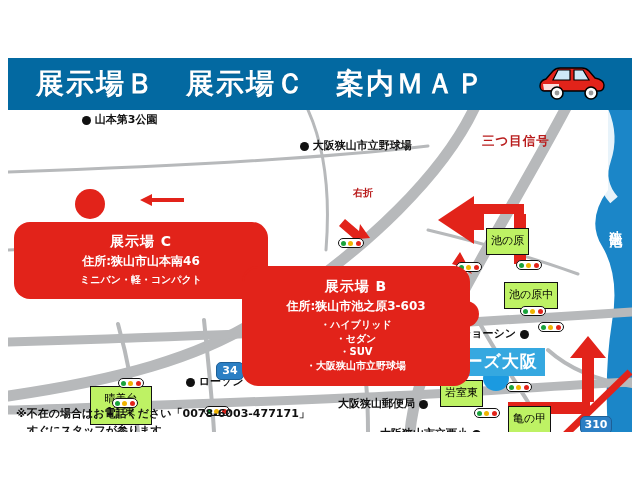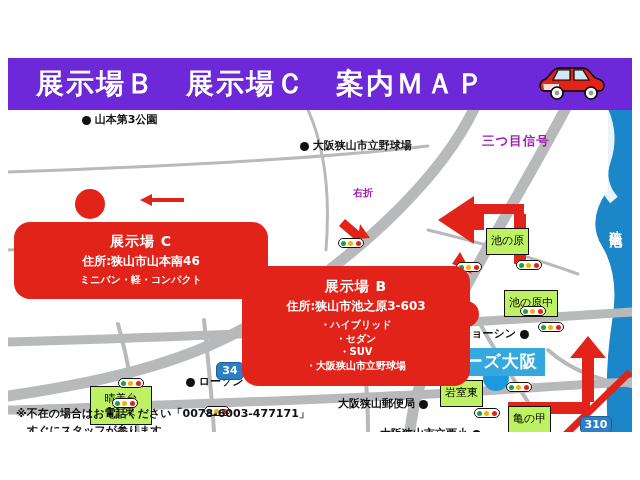--- a/index.html
+++ b/index.html
@@ -12,41 +12,41 @@
   
   .pad-top{position:absolute;left:0;top:0;width:640px;height:58px;background:#ffffff;}
   .pad-bottom{position:absolute;left:0;top:432px;width:640px;height:48px;background:#ffffff;}
 
   
   #flyer{position:absolute;left:0;top:58px;width:640px;height:374px;background:#ffffff;overflow:hidden;}
 
   
   #header{
     position:absolute;left:8px;top:0;width:624px;height:52px;
-    background:#6d28d9;display:flex;align-items:center;
+    background:#0369a1;display:flex;align-items:center;
   }
   #header-title{
     color:#ffffff;font-weight:bold;font-size:28px;letter-spacing:2px;
     margin-left:28px;white-space:nowrap;
     text-shadow:0 1px 0 rgba(0,0,0,.12);
   }
   #header-car{position:absolute;right:22px;top:6px;width:72px;height:40px;}
 
   
   #map{position:absolute;left:8px;top:52px;width:624px;height:322px;background:#ffffff;overflow:hidden;}
   #map svg{position:absolute;left:0;top:0;}
 
   
   .lbl{position:absolute;font-weight:bold;color:#111;white-space:nowrap;line-height:1.05;}
   .lbl-sm{font-size:11px;}
   .boxed{
     border:1.6px solid #111;background:#bef264;padding:6px 4px;
     font-size:11px;font-weight:normal;text-align:center;line-height:1.15;
   }
-  .red-lbl{color:#a21caf;font-weight:bold;}
+  .red-lbl{color:#b91c1c;font-weight:bold;}
 
   .dot{display:inline-block;width:9px;height:9px;border-radius:50%;background:#111;vertical-align:middle;}
 
   
   .shield{
     position:absolute;color:#fff;font-weight:bold;font-size:11px;
     background:#2b7fc4;text-align:center;line-height:15px;width:26px;height:16px;
     border-radius:5px;border:1px solid #1d5f96;
   }
 
@@ -185,21 +185,21 @@
         <span class="dot"></span>
         <span>大阪狭山市立野球場</span>
       </div>
 
       <div class="lbl lbl-sm red-lbl" style="left:345px;top:78px;font-size:10px;">右折</div>
 
       <div class="lbl red-lbl" style="left:474px;top:24px;font-size:12.5px;letter-spacing:1px;">三つ目信号</div>
 
       <div class="boxed" style="position:absolute;left:478px;top:118px;">池の原</div>
 
-      <div class="boxed" style="position:absolute;left:496px;top:180px;">池の原中</div>
+      <div class="boxed" style="position:absolute;left:496px;top:172px;">池の原中</div>
 
       <div id="lake-label">狭山池</div>
 
       <div class="lbl lbl-sm" style="left:452px;top:218px;">
         <span>ジョーシン</span>
         <span class="dot"></span>
       </div>
 
       <div class="lbl lbl-sm" style="left:178px;top:266px;">
         <span class="dot"></span>

